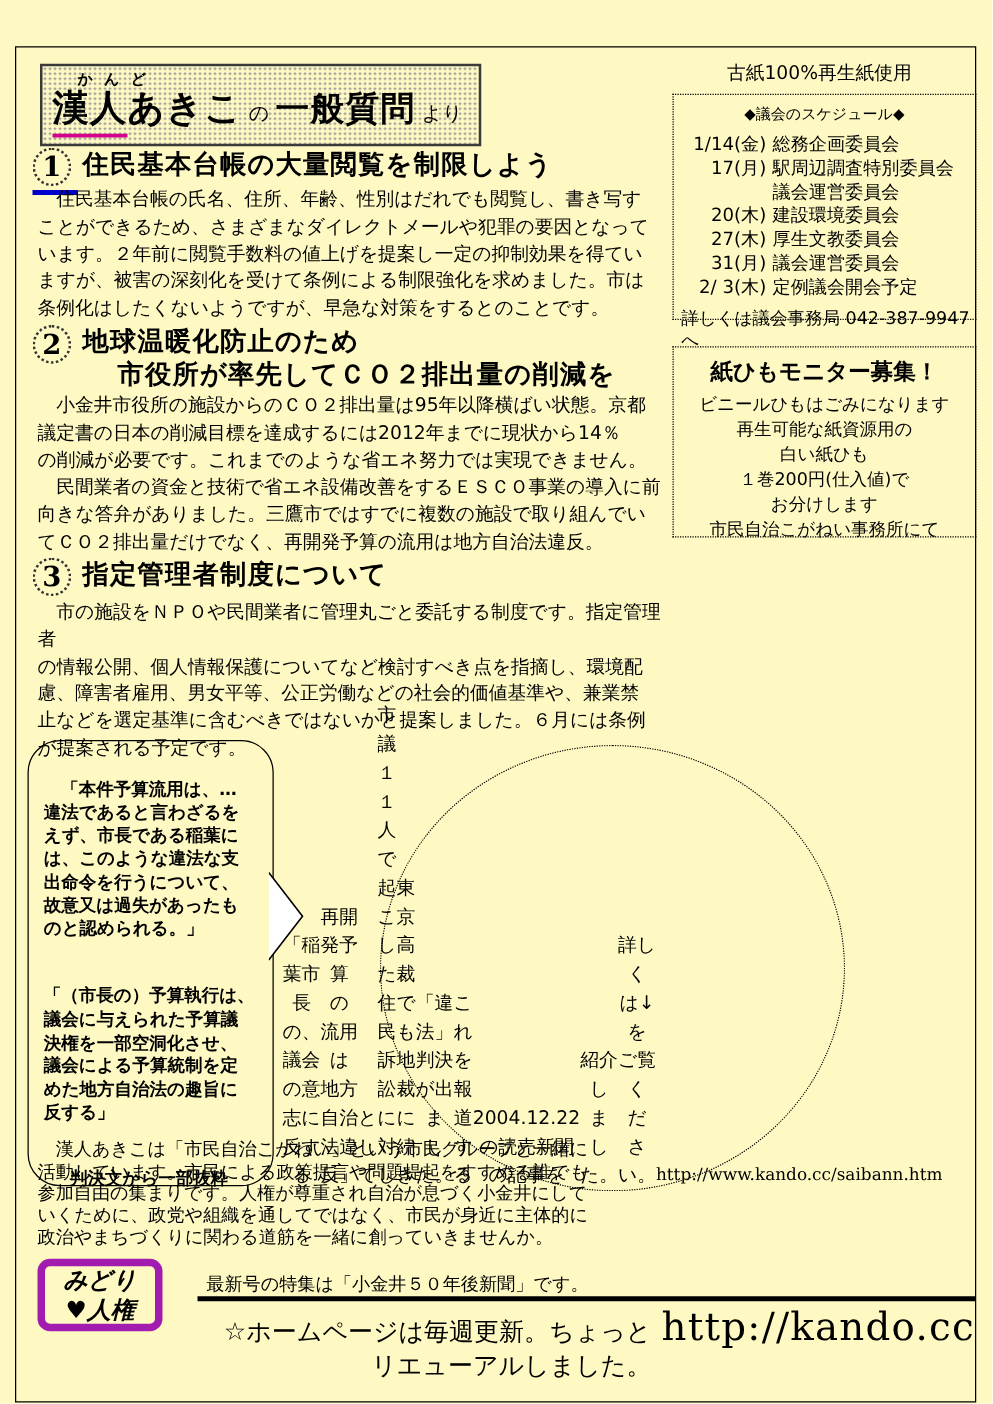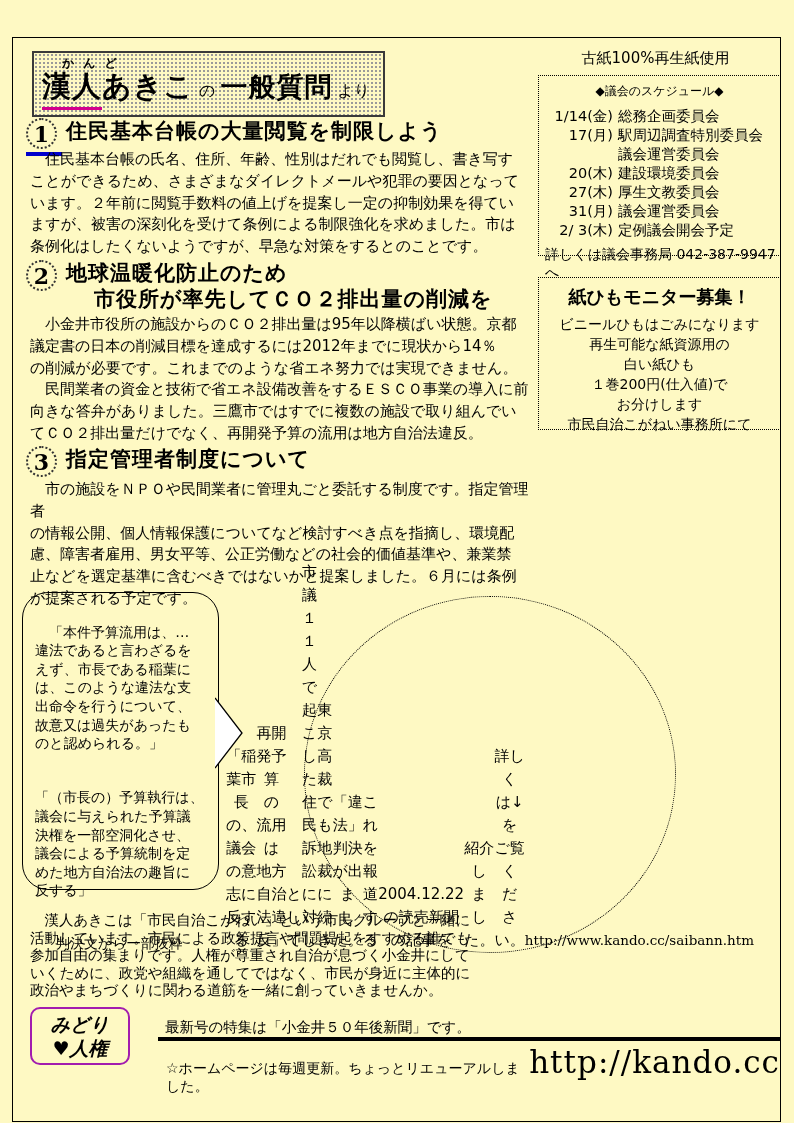--- a/index.html
+++ b/index.html
@@ -48,23 +48,23 @@
   .blue-underline { position:absolute; left:26px; top:152px; width:36px; height:4px; background:#0000cc; }
   .sec-body { position:absolute; font-size:15px; line-height:21.8px; white-space:pre-line; width:505px; }
 
   
   .monitor { position:absolute; left:538px; top:277px; width:243px; height:153px; border:1px dotted #000; text-align:center; padding-top:7px; }
   .monitor-title { font-size:18px; font-weight:bold; }
   .monitor-lines { margin-top:5px; font-size:14px; line-height:20px; }
 
   
   .bubble {
-    position:absolute; left:22px; top:592px; width:197px; height:298px;
+    position:absolute; left:22px; top:592px; width:197px; height:357px;
     border:1px solid #000; border-radius:26px; padding:11px 8px 8px 12px;
-    font-size:14px; line-height:18.6px; white-space:pre-line;
+    font-size:14px; line-height:18.6px; white-space:pre-line;font-weight:bold;
   }
   .bubble-q2 { margin-top:17px; }
   .bubble-cap { margin-top:15px; text-indent:1.5em; }
   .bubble-tail { position:absolute; left:215px; top:692px; }
 
   
   .ellipse {
     position:absolute; left:304px; top:596px; width:372px; height:357px;
     border:1px dotted #000; border-radius:50%;
     display:flex; flex-direction:row; justify-content:center; align-items:flex-end;
@@ -72,27 +72,27 @@
   }
   .el-line { min-height:23px; }
   .el-url { font-family:"DejaVu Serif","Liberation Serif",serif; font-size:13.5px; }
 
   
   .bottom-par { position:absolute; left:30px; top:912px; width:480px; font-size:14.5px; line-height:17.6px; white-space:pre-line; }
   .news1 { position:absolute; left:165px; top:998px; font-size:14.5px; }
   .news2 { position:absolute; left:165px; top:1018px; font-size:14.5px; }
   .badge {
     position:absolute; left:30px; top:1007px; width:100px; height:58px;
-    border:2px solid #a21caf; border-radius:10px;
+    border:6px solid #a21caf; border-radius:10px;
     display:flex; flex-direction:column; justify-content:center; text-align:center;
     font-weight:bold; font-style:italic; font-size:19px; line-height:24px;
   }
   .rule { position:absolute; left:158px; top:1037px; width:622px; height:4px; background:#000; }
   .footer-row { position:absolute; left:166px; top:1044px; width:614px; display:flex; align-items:baseline; }
-  .footer-note { font-size:14px; }
+  .footer-note { font-size:20px;text-align:right; }
   .footer-url { font-family:"DejaVu Serif","Liberation Serif",serif; font-size:31px; margin-left:8px; letter-spacing:1px; }
 </style>
 </head>
 <body>
 
 <div class="page">
   <div class="frame"></div>
 
   <div class="banner">
     <div class="banner-ruby">かんど</div>

